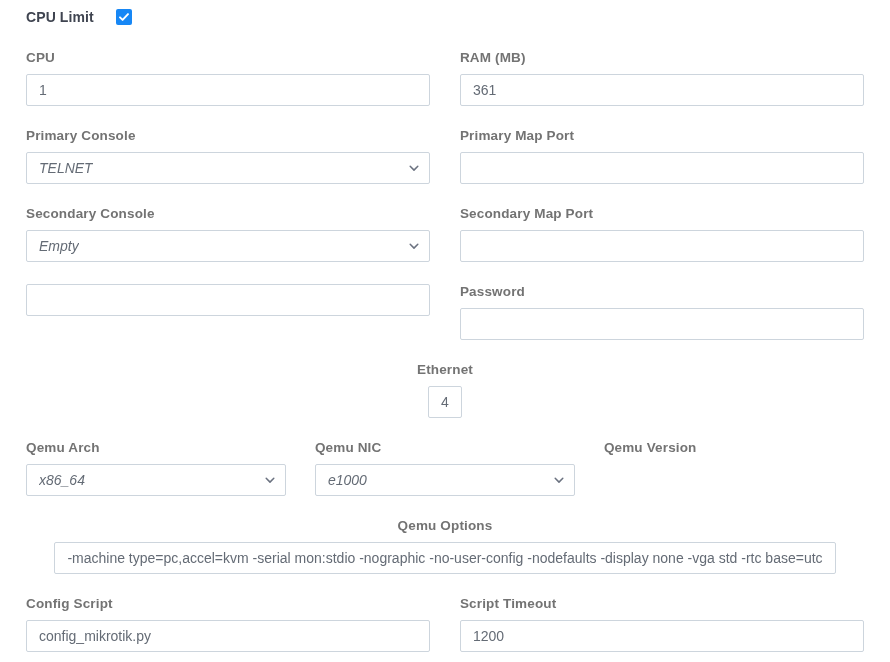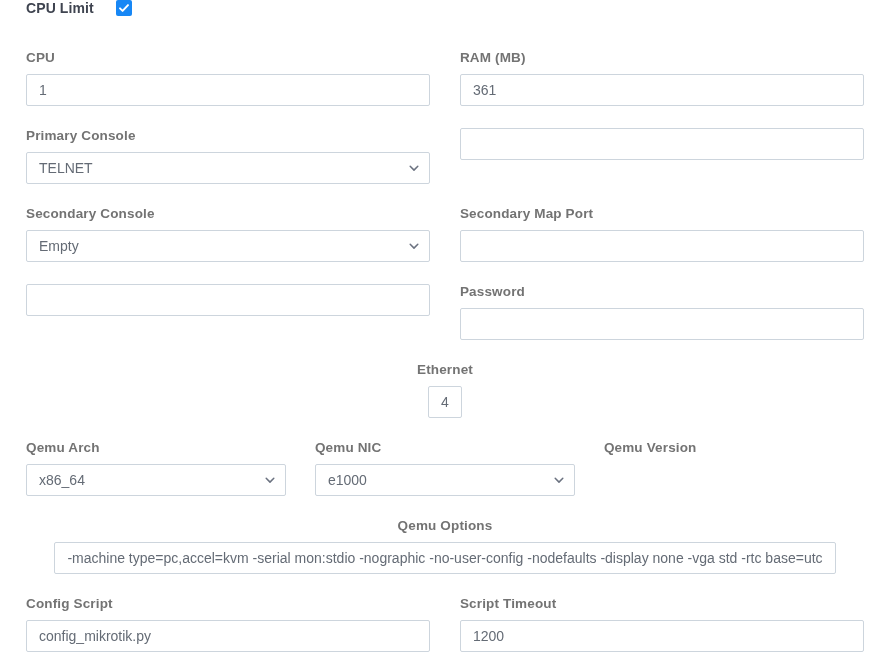--- a/index.html
+++ b/index.html
@@ -20,20 +20,21 @@
     position: relative;
     width: 890px;
     height: 662px;
     box-sizing: border-box;
     padding: 0;
   }
 
   
   .checkbox-row {
     display: flex;
+    align-items: center;
     height: 34px;
     padding-left: 26px;
   }
   .checkbox-label {
     font-weight: bold;
     font-size: 14px;
     color: #3f4450;
     letter-spacing: 0.1px;
     margin-right: 22px;
   }
@@ -90,21 +91,21 @@
     cursor: text;
   }
   .input-value {
     font-size: 14px;
     color: #646b75;
     line-height: 30px;
     white-space: nowrap;
     overflow: hidden;
     text-overflow: clip;
   }
-  .input-box.select { cursor: pointer; padding-right: 24px; }
+  .input-box.select { cursor: pointer; padding-right: 24px; font-style: italic; }
   .select-arrow {
     position: absolute;
     right: 9px;
     top: 50%;
     transform: translateY(-50%);
     width: 12px;
     height: 12px;
     pointer-events: none;
   }
   .select-arrow svg { display: block; }
@@ -153,20 +154,21 @@
         <span class="input-value">TELNET</span>
         <span class="select-arrow">
           <svg width="12" height="12" viewBox="0 0 12 12">
             <path d="M2.2 4.3 L6 8.1 L9.8 4.3" fill="none" stroke="#6b7280" stroke-width="1.5" stroke-linecap="round" stroke-linejoin="round"></path>
           </svg>
         </span>
       </div>
     </div>
     <div class="field spacer"></div>
     <div class="field">
+      <span class="field-label">Primary Map Port</span>
       <div class="input-box">
         <span class="input-value"></span>
       </div>
     </div>
   </div>
 
   <div class="vspace-22"></div>
 
   <div class="row two">
     <div class="field">

